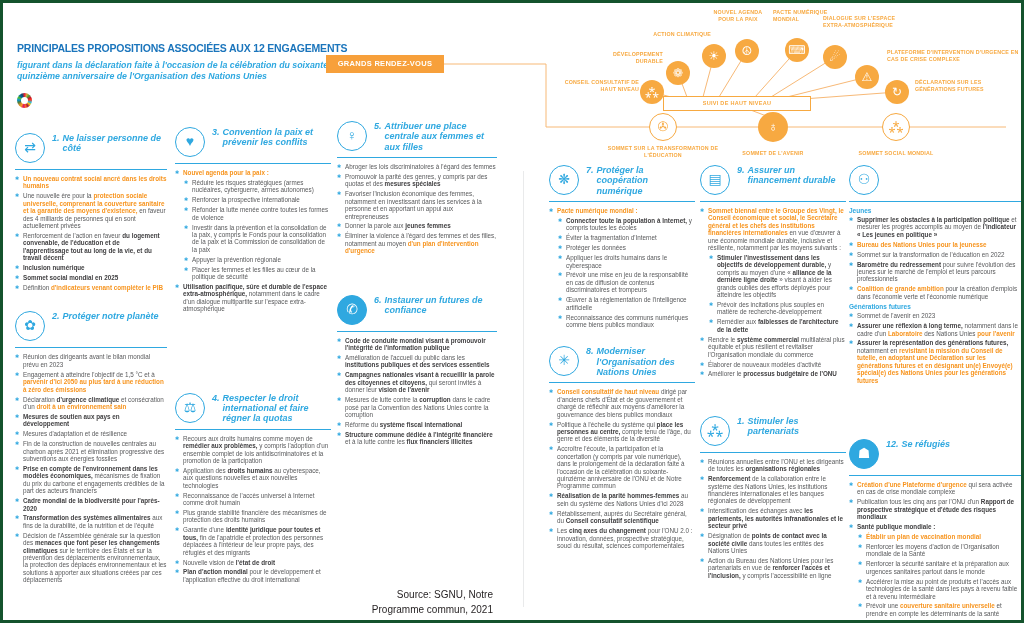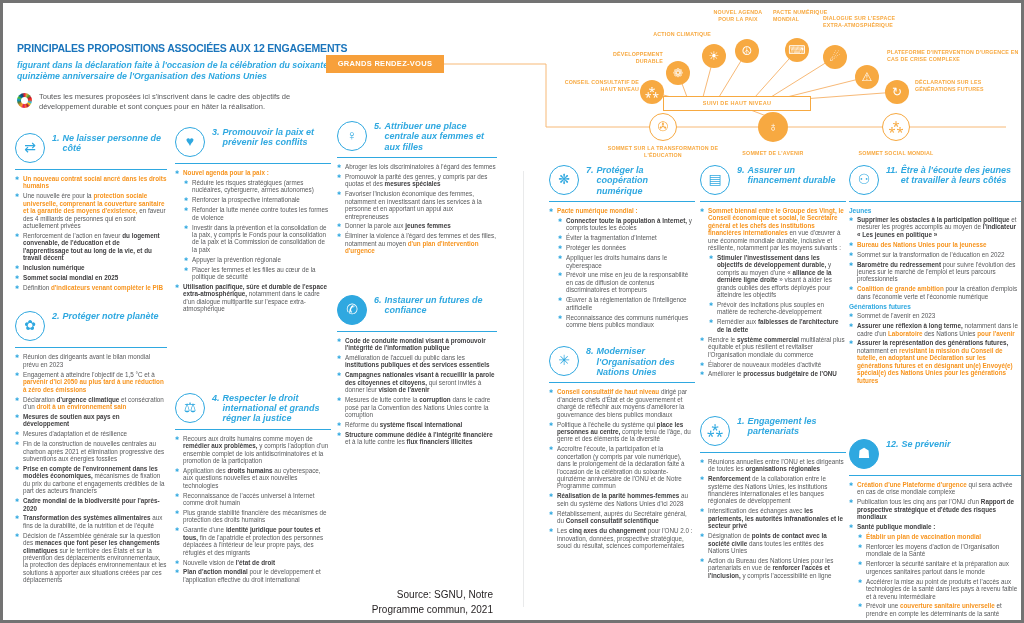--- a/index.html
+++ b/index.html
@@ -1,16 +1,16 @@
 <!DOCTYPE html>
 <html><head>
 <meta charset="utf-8">
 <style>
   html,body{margin:0;padding:0;background:#fff;}
-  .page{position:relative;width:1024px;height:623px;background:#fff;border:3px solid #737373;
+  .page{position:relative;width:1024px;height:623px;background:#fff;border:3px solid #14532d;
         box-sizing:border-box;font-family:"Liberation Sans",sans-serif;overflow:hidden;padding-left:44px;}
 
   .title{position:absolute;left:14px;top:39px;width:345px;font-size:10.5px;font-weight:bold;
          color:#1b75bc;letter-spacing:-0.2px;}
   .subtitle{position:absolute;left:14px;top:57px;width:330px;font-size:8.8px;font-weight:bold;
             font-style:italic;color:#2fa8e0;line-height:1.3;}
   .sdg-note{position:absolute;left:14px;top:89px;width:295px;font-size:7.5px;color:#58595b;
             line-height:1.3;padding-left:22px;}
   .sdg-wheel{position:absolute;left:0;top:1px;width:15px;height:15px;border-radius:50%;
       background:conic-gradient(#e5243b,#dda63a,#4c9f38,#c5192d,#ff3a21,#26bde2,#fcc30b,#a21942,
@@ -72,21 +72,20 @@
       <line x1="800" y1="96" x2="894" y2="89"></line>
       <line x1="745" y1="106" x2="766" y2="114"></line>
     </g>
   </svg>
 
   <div class="title">PRINCIPALES PROPOSITIONS ASSOCIÉES AUX 12 ENGAGEMENTS</div>
   <div class="subtitle">figurant dans la déclaration faite à l'occasion de la célébration du soixante-quinzième anniversaire de l'Organisation des Nations Unies</div>
 
   <div class="sdg-note">
     <span class="sdg-wheel"></span>
-    <span>Toutes les mesures proposées ici s'inscrivent dans le cadre des objectifs de développement durable et sont conçues pour en hâter la réalisation.</span>
   </div>
 
   <div class="badge">GRANDS RENDEZ-VOUS</div>
   <div class="followup-box">SUIVI DE HAUT NIVEAU</div>
 
   <div id="network">
       <div class="node-circle" style="left: 637px; top: 77px;">⁂</div>
       <div class="node-label" style="left: 558px; top: 76px; width: 78px; text-align: right;">CONSEIL CONSULTATIF DE HAUT NIVEAU</div>
       <div class="node-circle" style="left: 663px; top: 58px;">❁</div>
       <div class="node-label" style="left: 590px; top: 48px; width: 70px; text-align: right;">DÉVELOPPEMENT DURABLE</div>
@@ -151,40 +150,40 @@
           <div class="item">Décision de l'Assemblée générale sur la question des <b>menaces que font peser les changements climatiques</b> sur le territoire des États et sur la prévention des déplacements environnementaux, la protection des déplacés environnementaux et les solutions à apporter aux situations créées par ces déplacements</div>
         </div>
       </div>
     </div>
   <div class="col" id="col2" style="left:172px; top:124px;width:156px">
       <div class="section">
         <div class="sec-head">
           <div class="sec-icon">♥</div>
           <div class="sec-title">
             <span class="num">3.</span>
-            <span class="t">Promouvoir la paix et prévenir les conflits</span>
+            <span class="t">Convention la paix et prévenir les conflits</span>
           </div>
         </div>
         <div class="sec-items">
           <div class="item"><span class="o">Nouvel agenda pour la paix :</span></div>
           <div class="item sub">Réduire les risques stratégiques (armes nucléaires, cyberguerre, armes autonomes)</div>
           <div class="item sub">Renforcer la prospective internationale</div>
           <div class="item sub">Refonder la lutte menée contre toutes les formes de violence</div>
           <div class="item sub">Investir dans la prévention et la consolidation de la paix, y compris le Fonds pour la consolidation de la paix et la Commission de consolidation de la paix</div>
           <div class="item sub">Appuyer la prévention régionale</div>
           <div class="item sub">Placer les femmes et les filles au cœur de la politique de sécurité</div>
           <div class="item"><b>Utilisation pacifique, sûre et durable de l'espace extra-atmosphérique,</b> notamment dans le cadre d'un dialogue multipartite sur l'espace extra-atmosphérique</div>
         </div>
       </div>
       <div class="section" style="margin-top: 80px;">
         <div class="sec-head">
           <div class="sec-icon">⚖</div>
           <div class="sec-title">
             <span class="num">4.</span>
-            <span class="t">Respecter le droit international et grands régner la justice</span>
+            <span class="t">Respecter le droit international et faire régner la quotas</span>
           </div>
         </div>
         <div class="sec-items">
           <div class="item">Recours aux droits humains comme moyen de <b>remédier aux problèmes,</b> y compris l'adoption d'un ensemble complet de lois antidiscriminatoires et la promotion de la participation</div>
           <div class="item">Application des <b>droits humains</b> au cyberespace, aux questions nouvelles et aux nouvelles technologies</div>
           <div class="item">Reconnaissance de l'accès universel à Internet comme droit humain</div>
           <div class="item">Plus grande stabilité financière des mécanismes de protection des droits humains</div>
           <div class="item">Garantie d'une <b>identité juridique pour toutes et tous,</b> fin de l'apatridie et protection des personnes déplacées à l'intérieur de leur propre pays, des réfugiés et des migrants</div>
           <div class="item">Nouvelle vision de <b>l'état de droit</b></div>
           <div class="item"><b>Plan d'action mondial</b> pour le développement et l'application effective du droit international</div>
@@ -281,60 +280,56 @@
           <div class="item">Rendre le <b>système commercial</b> multilatéral plus équitable et plus résilient et revitaliser l'Organisation mondiale du commerce</div>
           <div class="item">Élaborer de nouveaux modèles d'activité</div>
           <div class="item">Améliorer le <b>processus budgétaire de l'ONU</b></div>
         </div>
       </div>
       <div class="section" style="margin-top: 38px;">
         <div class="sec-head">
           <div class="sec-icon">⁂</div>
           <div class="sec-title">
             <span class="num">1.</span>
-            <span class="t">Engagement les partenariats</span>
+            <span class="t">Stimuler les partenariats</span>
           </div>
         </div>
         <div class="sec-items">
           <div class="item">Réunions annuelles entre l'ONU et les dirigeants de toutes les <b>organisations régionales</b></div>
           <div class="item"><b>Renforcement</b> de la collaboration entre le système des Nations Unies, les institutions financières internationales et les banques régionales de développement</div>
           <div class="item">Intensification des échanges avec <b>les parlements, les autorités infranationales et le secteur privé</b></div>
           <div class="item">Désignation de <b>points de contact avec la société civile</b> dans toutes les entités des Nations Unies</div>
           <div class="item">Action du Bureau des Nations Unies pour les partenariats en vue de <b>renforcer l'accès et l'inclusion,</b> y compris l'accessibilité en ligne</div>
         </div>
       </div>
     </div>
   <div class="col" id="col6" style="left:846px; top:162px;width:172px">
       <div class="section">
         <div class="sec-head">
           <div class="sec-icon">⚇</div>
-          <div class="sec-title">
-            <span class="num">11.</span>
-            <span class="t">Être à l'écoute des jeunes et travailler à leurs côtés</span>
-          </div>
         </div>
         <div class="sec-items">
           <div class="group-label">Jeunes</div>
           <div class="item"><b>Supprimer les obstacles à la participation politique</b> et mesurer les progrès accomplis au moyen de <b>l'indicateur « Les jeunes en politique »</b></div>
           <div class="item"><span class="o">Bureau des Nations Unies pour la jeunesse</span></div>
           <div class="item">Sommet sur la transformation de l'éducation en 2022</div>
           <div class="item"><b>Baromètre du redressement</b> pour suivre l'évolution des jeunes sur le marché de l'emploi et leurs parcours professionnels</div>
           <div class="item"><span class="o">Coalition de grande ambition</span> pour la création d'emplois dans l'économie verte et l'économie numérique</div>
           <div class="group-label">Générations futures</div>
           <div class="item">Sommet de l'avenir en 2023</div>
           <div class="item"><b>Assurer une réflexion à long terme,</b> notamment dans le cadre d'un <span class="o">Laboratoire</span> des Nations Unies <span class="o">pour l'avenir</span></div>
           <div class="item"><b>Assurer la représentation des générations futures,</b> notamment en <span class="o">revisitant la mission du Conseil de tutelle, en adoptant une Déclaration sur les générations futures et en désignant un(e) Envoyé(e) spécial(e) des Nations Unies pour les générations futures</span></div>
         </div>
       </div>
       <div class="section" style="margin-top: 55px;">
         <div class="sec-head">
           <div class="sec-icon filled">☗</div>
           <div class="sec-title">
             <span class="num">12.</span>
-            <span class="t">Se prévenir</span>
+            <span class="t">Se réfugiés</span>
           </div>
         </div>
         <div class="sec-items">
           <div class="item"><span class="o">Création d'une Plateforme d'urgence</span> qui sera activée en cas de crise mondiale complexe</div>
           <div class="item">Publication tous les cinq ans par l'ONU d'un <b>Rapport de prospective stratégique et d'étude des risques mondiaux</b></div>
           <div class="item"><b>Santé publique mondiale :</b></div>
           <div class="item sub"><span class="o">Établir un plan de vaccination mondial</span></div>
           <div class="item sub">Renforcer les moyens d'action de l'Organisation mondiale de la Santé</div>
           <div class="item sub">Renforcer la sécurité sanitaire et la préparation aux urgences sanitaires partout dans le monde</div>
           <div class="item sub">Accélérer la mise au point de produits et l'accès aux technologies de la santé dans les pays à revenu faible et à revenu intermédiaire</div>

